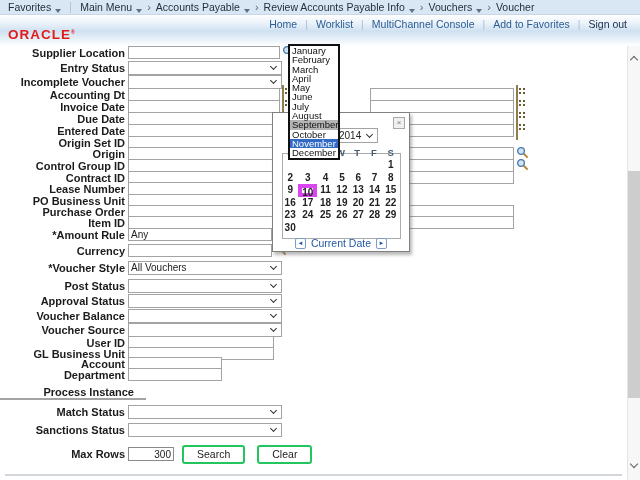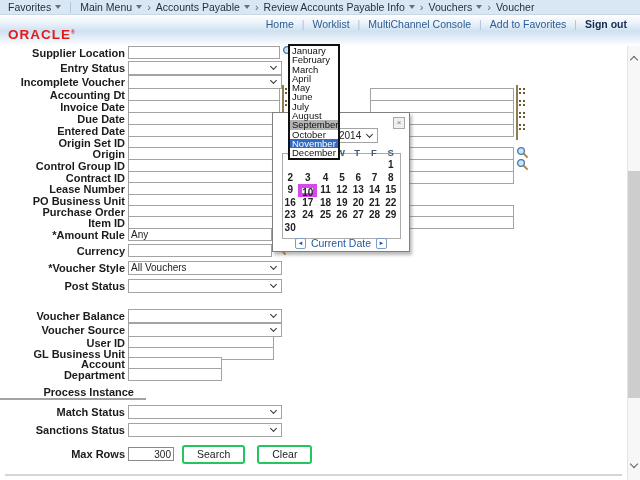--- a/index.html
+++ b/index.html
@@ -4,32 +4,32 @@
 <style>
   * { margin:0; padding:0; box-sizing:content-box; }
   html,body { width:640px; height:480px; overflow:hidden; background:#fff;
     font-family:"Liberation Sans", sans-serif; }
   #screen { position:relative; width:640px; height:480px; background:#fff; overflow:hidden; }
 
   
   #crumbbar { position:absolute; top:0; left:0; width:640px; height:15px; background:#d9e7f5;
     border-bottom:1px solid #c6d7ea; display:flex; align-items:center; padding-left:8px;
     box-sizing:border-box; font-size:10.5px; color:#24303c; }
-  .crumb { display:flex; align-items:center; white-space:nowrap; cursor:default; }
+  .crumb { display:flex; align-items:flex-end; white-space:nowrap; cursor:default; }
   .tri { width:0; height:0; border-left:3.5px solid transparent; border-right:3.5px solid transparent;
     border-top:4px solid #5f7184; margin-left:4px; }
   .vbar { width:1px; height:11px; background:#b4c6db; margin:0 9px; }
   .gt { color:#54687e; margin:0 5px; font-size:11px; }
 
   #band { position:absolute; top:15px; left:0; width:640px; height:31px;
     background:linear-gradient(180deg,#ffffff 0%,#ecf3fa 25%,#cfe1f1 52%,#eaf2f9 80%,#ffffff 100%); }
   #links { position:absolute; top:3px; right:8px; display:flex; align-items:center;
     font-size:10.5px; color:#2a5d94; }
   .hlink { margin:0 5px; white-space:nowrap; cursor:pointer; }
-  .hlink.bold { font-weight:bold; color:#152c4e; }
+  .hlink.bold { font-weight:normal; color:#152c4e; }
   .lsep { color:#a9bdd6; margin:0 3px; }
   #logo { position:absolute; left:8px; top:12px; font-size:13.5px; font-weight:bold;
     color:#e21a1a; letter-spacing:1px; }
   #logo sup { font-size:5px; }
 
   
   #form { position:absolute; top:0; left:0; width:627px; height:480px; z-index:1; }
   .row { position:absolute; left:0; height:13px; display:flex; align-items:center; }
   .lab { width:125px; text-align:right; font-weight:bold; font-size:11px; color:#1b1b1b;
     margin-right:3px; white-space:nowrap; }
@@ -298,20 +298,27 @@
       </div>
       <div class="row" style="top: 261px;">
         <div class="lab">*Voucher Style</div>
         <div class="sel">
           <span>All Vouchers</span>
           <span class="chev"></span>
         </div>
       </div>
       <div class="row" style="top: 279px;">
         <div class="lab">Post Status</div>
+        <div class="sel">
+          <span></span>
+          <span class="chev"></span>
+        </div>
+      </div>
+      <div class="row" style="top: 294px;">
+        <div class="lab">Approval Status</div>
         <div class="sel">
           <span></span>
           <span class="chev"></span>
         </div>
       </div>
       <div class="row" style="top: 309px;">
         <div class="lab">Voucher Balance</div>
         <div class="sel">
           <span></span>
           <span class="chev"></span>

